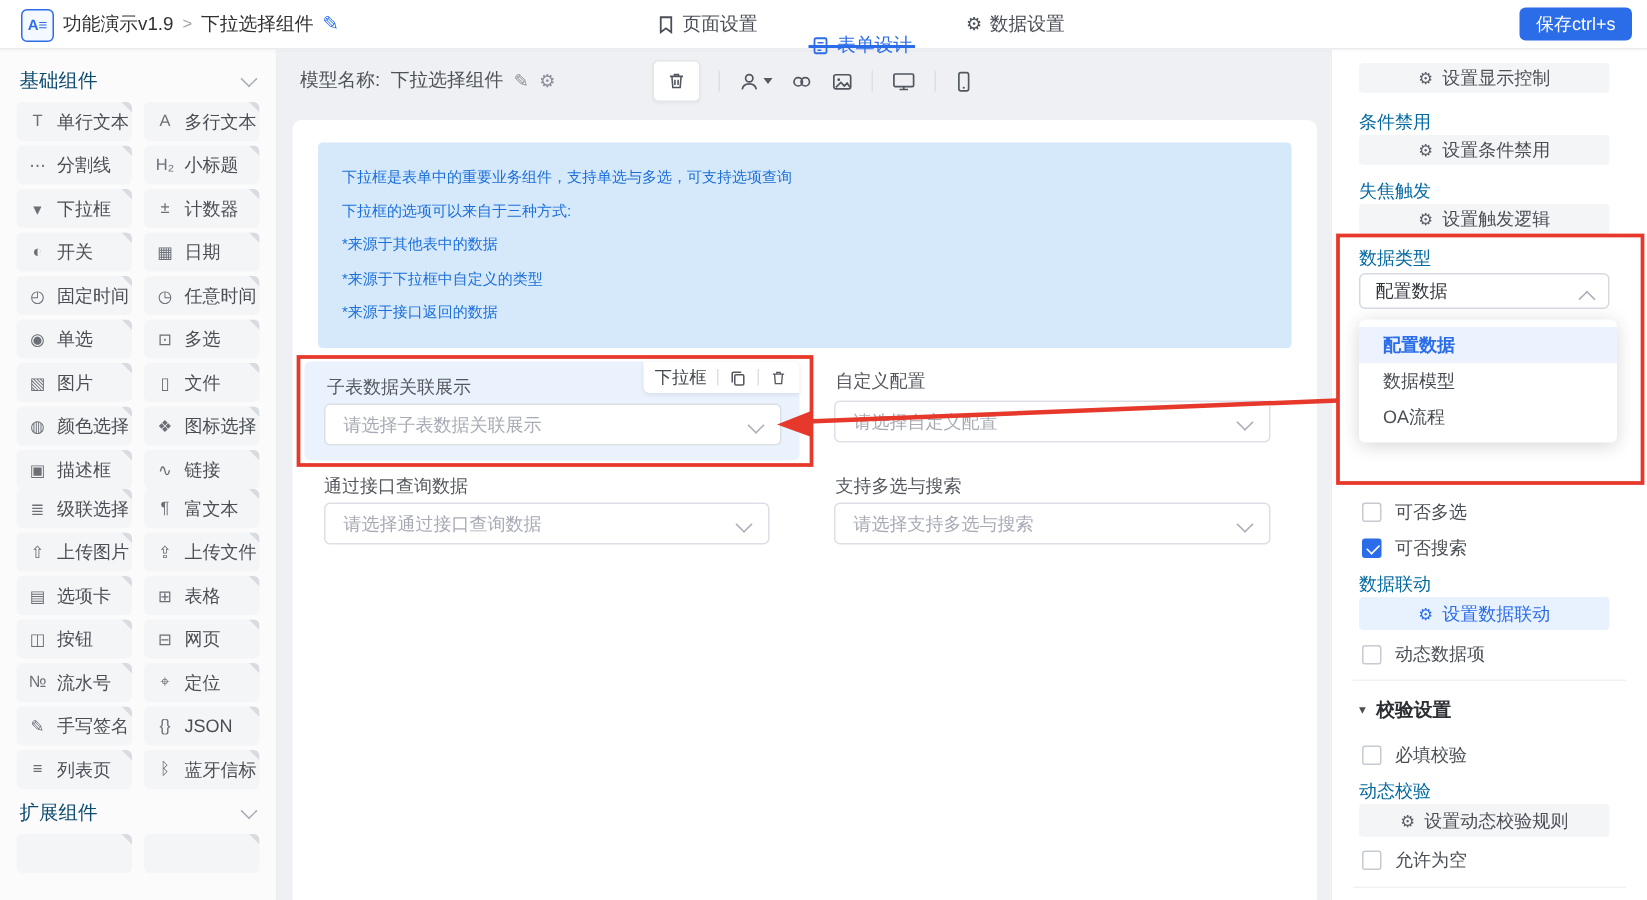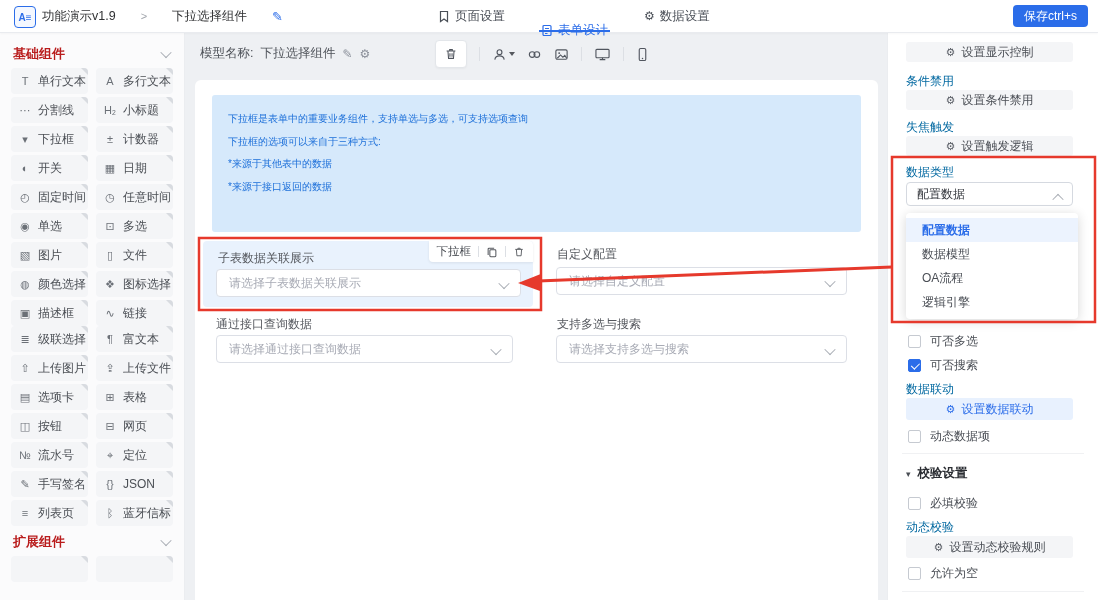--- a/index.html
+++ b/index.html
@@ -4,37 +4,37 @@
 <style>
   html,body{margin:0;padding:0;background:#dfe2e8;}
   .page{position:relative;width:1098px;height:600px;background:#eef0f3;overflow:hidden;
         font-family:"Liberation Sans","DejaVu Sans",sans-serif;color:#303133;font-size:12px;}
 
   
   .hdr{position:absolute;left:0;top:0;width:1098px;height:32px;background:#fff;
        border-bottom:1px solid #e9ebef;box-shadow:0 1px 2px rgba(0,0,0,.03);z-index:5;}
   .logo{position:absolute;left:14px;top:6px;width:20px;height:20px;border:1.5px solid #2b6de9;border-radius:4px;
         color:#2b6de9;font-weight:bold;font-size:10px;display:flex;align-items:center;justify-content:center;background:#f4f8ff;}
-  .crumb{position:absolute;left:42px;top:0;height:32px;display:flex;align-items:center;gap:25px;font-size:12.5px;color:#303133;}
+  .crumb{position:absolute;left:42px;top:0;height:32px;display:flex;align-items:center;gap:6px;font-size:12.5px;color:#303133;}
   .crumb .sep{color:#a0a4ab;font-size:11px;}
   .crumb .pencil{color:#2b6de9;font-size:13px;cursor:pointer;}
   .tabs{position:absolute;left:438px;top:0;height:32px;display:flex;gap:36px;}
   .tab{position:relative;display:flex;align-items:center;gap:5px;font-size:12.5px;color:#4a4f57;cursor:pointer;}
   .tab svg{display:block;}
   .tab.active{color:#2b6de9;margin-top:28px;}
   .tab.active::after{content:"";position:absolute;left:-2px;right:-2px;bottom:0;height:2px;background:#2b6de9;}
   .savebtn{position:absolute;right:10px;top:5px;height:22px;padding:0 11px;background:#2b6de9;color:#fff;
            border:none;border-radius:4px;font-size:12px;display:flex;align-items:center;cursor:pointer;
            font-family:inherit;}
 
   
   .sidebar{position:absolute;left:0;top:32px;width:185px;height:568px;background:#fbfbfc;
            border-right:1px solid #ebedf0;padding-top:14px;box-sizing:border-box;overflow:hidden;}
   .section-header{display:flex;align-items:center;justify-content:space-between;padding:0 14px 0 13px;height:16px;margin-bottom:6px;cursor:pointer;}
-  .section-title{font-size:13px;font-weight:bold;color:#b91c1c;}
+  .section-title{font-size:13px;font-weight:normal;color:#0c4a6e;}
   .palette-section + .palette-section .section-header{margin-top:16px;}
   .palette-section.tight .section-header{margin-top:8px;}
   .comp-grid{display:grid;grid-template-columns:1fr 1fr;gap:3px 8px;padding:0 11px;}
   .comp-card{position:relative;display:flex;align-items:center;gap:6px;height:26px;padding:0 7px;
              background:#f4f5f7;border-radius:4px;font-size:12px;color:#4b4f55;cursor:grab;overflow:hidden;}
   .comp-card::after{content:"";position:absolute;top:0;right:0;border-top:7px solid #d8dbe0;border-left:7px solid transparent;}
   .comp-icon{width:14px;text-align:center;color:#6b7077;font-size:11px;flex:0 0 14px;}
   .comp-label{white-space:nowrap;}
 
   
@@ -335,20 +335,21 @@
           <circle cx="7" cy="12.3" r="0.8" fill="#50555e"></circle>
         </svg>
       </div>
     </div>
 
     <div class="panel">
       <div class="infobox">
         <div>下拉框是表单中的重要业务组件，支持单选与多选，可支持选项查询</div>
         <div>下拉框的选项可以来自于三种方式:</div>
         <div>*来源于其他表中的数据</div>
+        <div>*来源于下拉框中自定义的类型</div>
         <div>*来源于接口返回的数据</div>
       </div>
 
       <div class="sel-block">
         <div class="badge">
           <span>下拉框</span>
           <span class="vdiv"></span>
           <svg width="12" height="12" viewBox="0 0 14 14">
             <rect x="4.5" y="4.5" width="7" height="8" rx="1" fill="none" stroke="#55585e" stroke-width="1.2"></rect>
             <path d="M9.5 2.5 h-6 a1 1 0 0 0 -1 1 v7" fill="none" stroke="#55585e" stroke-width="1.2"></path>
@@ -405,21 +406,20 @@
 
     <div class="ins-label" style="top:132px;">数据类型</div>
     <div class="dt-select">
       <span>配置数据</span>
       <span class="chev up"></span>
     </div>
     <div class="dropdown">
         <div class="dd-option selected">配置数据</div>
         <div class="dd-option">数据模型</div>
         <div class="dd-option">OA流程</div>
-        <div class="dd-option">逻辑引擎</div>
       </div>
 
     <div class="cbrow" style="top:301px;">
       <span class="cb"></span>
       <span>可否多选</span>
     </div>
     <div class="cbrow" style="top:325px;">
       <span class="cb checked"></span>
       <span>可否搜索</span>
     </div>

